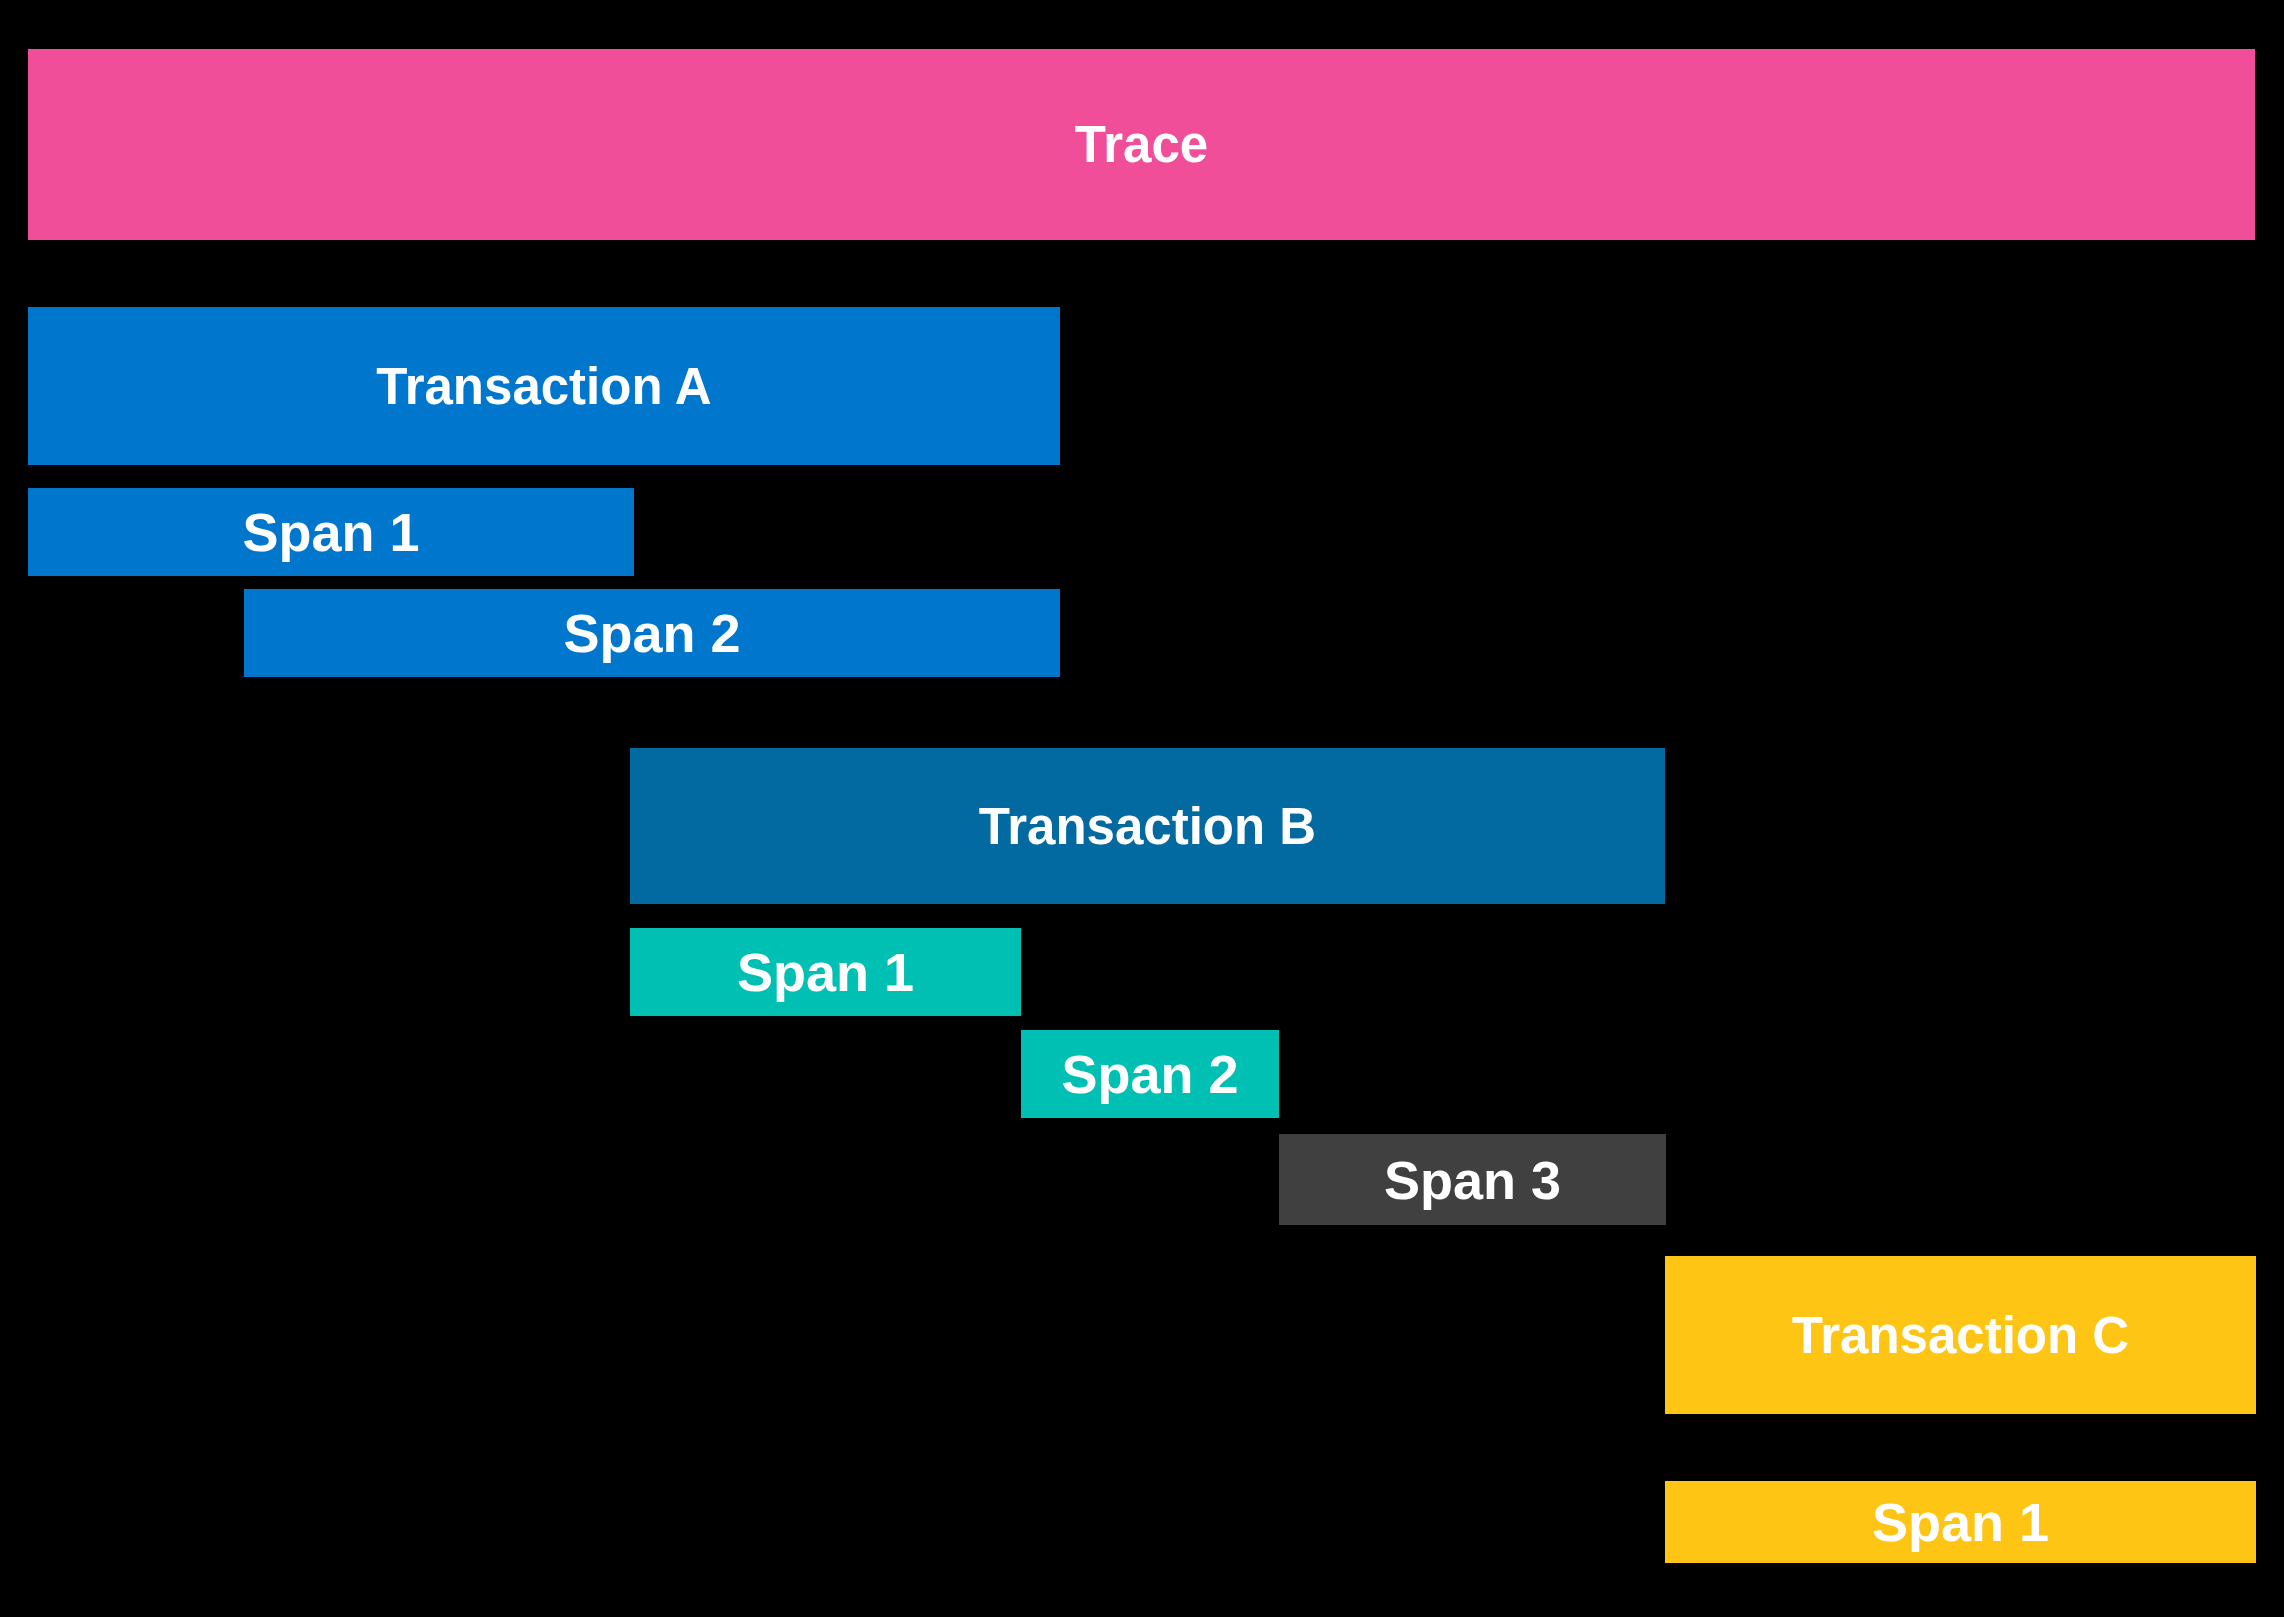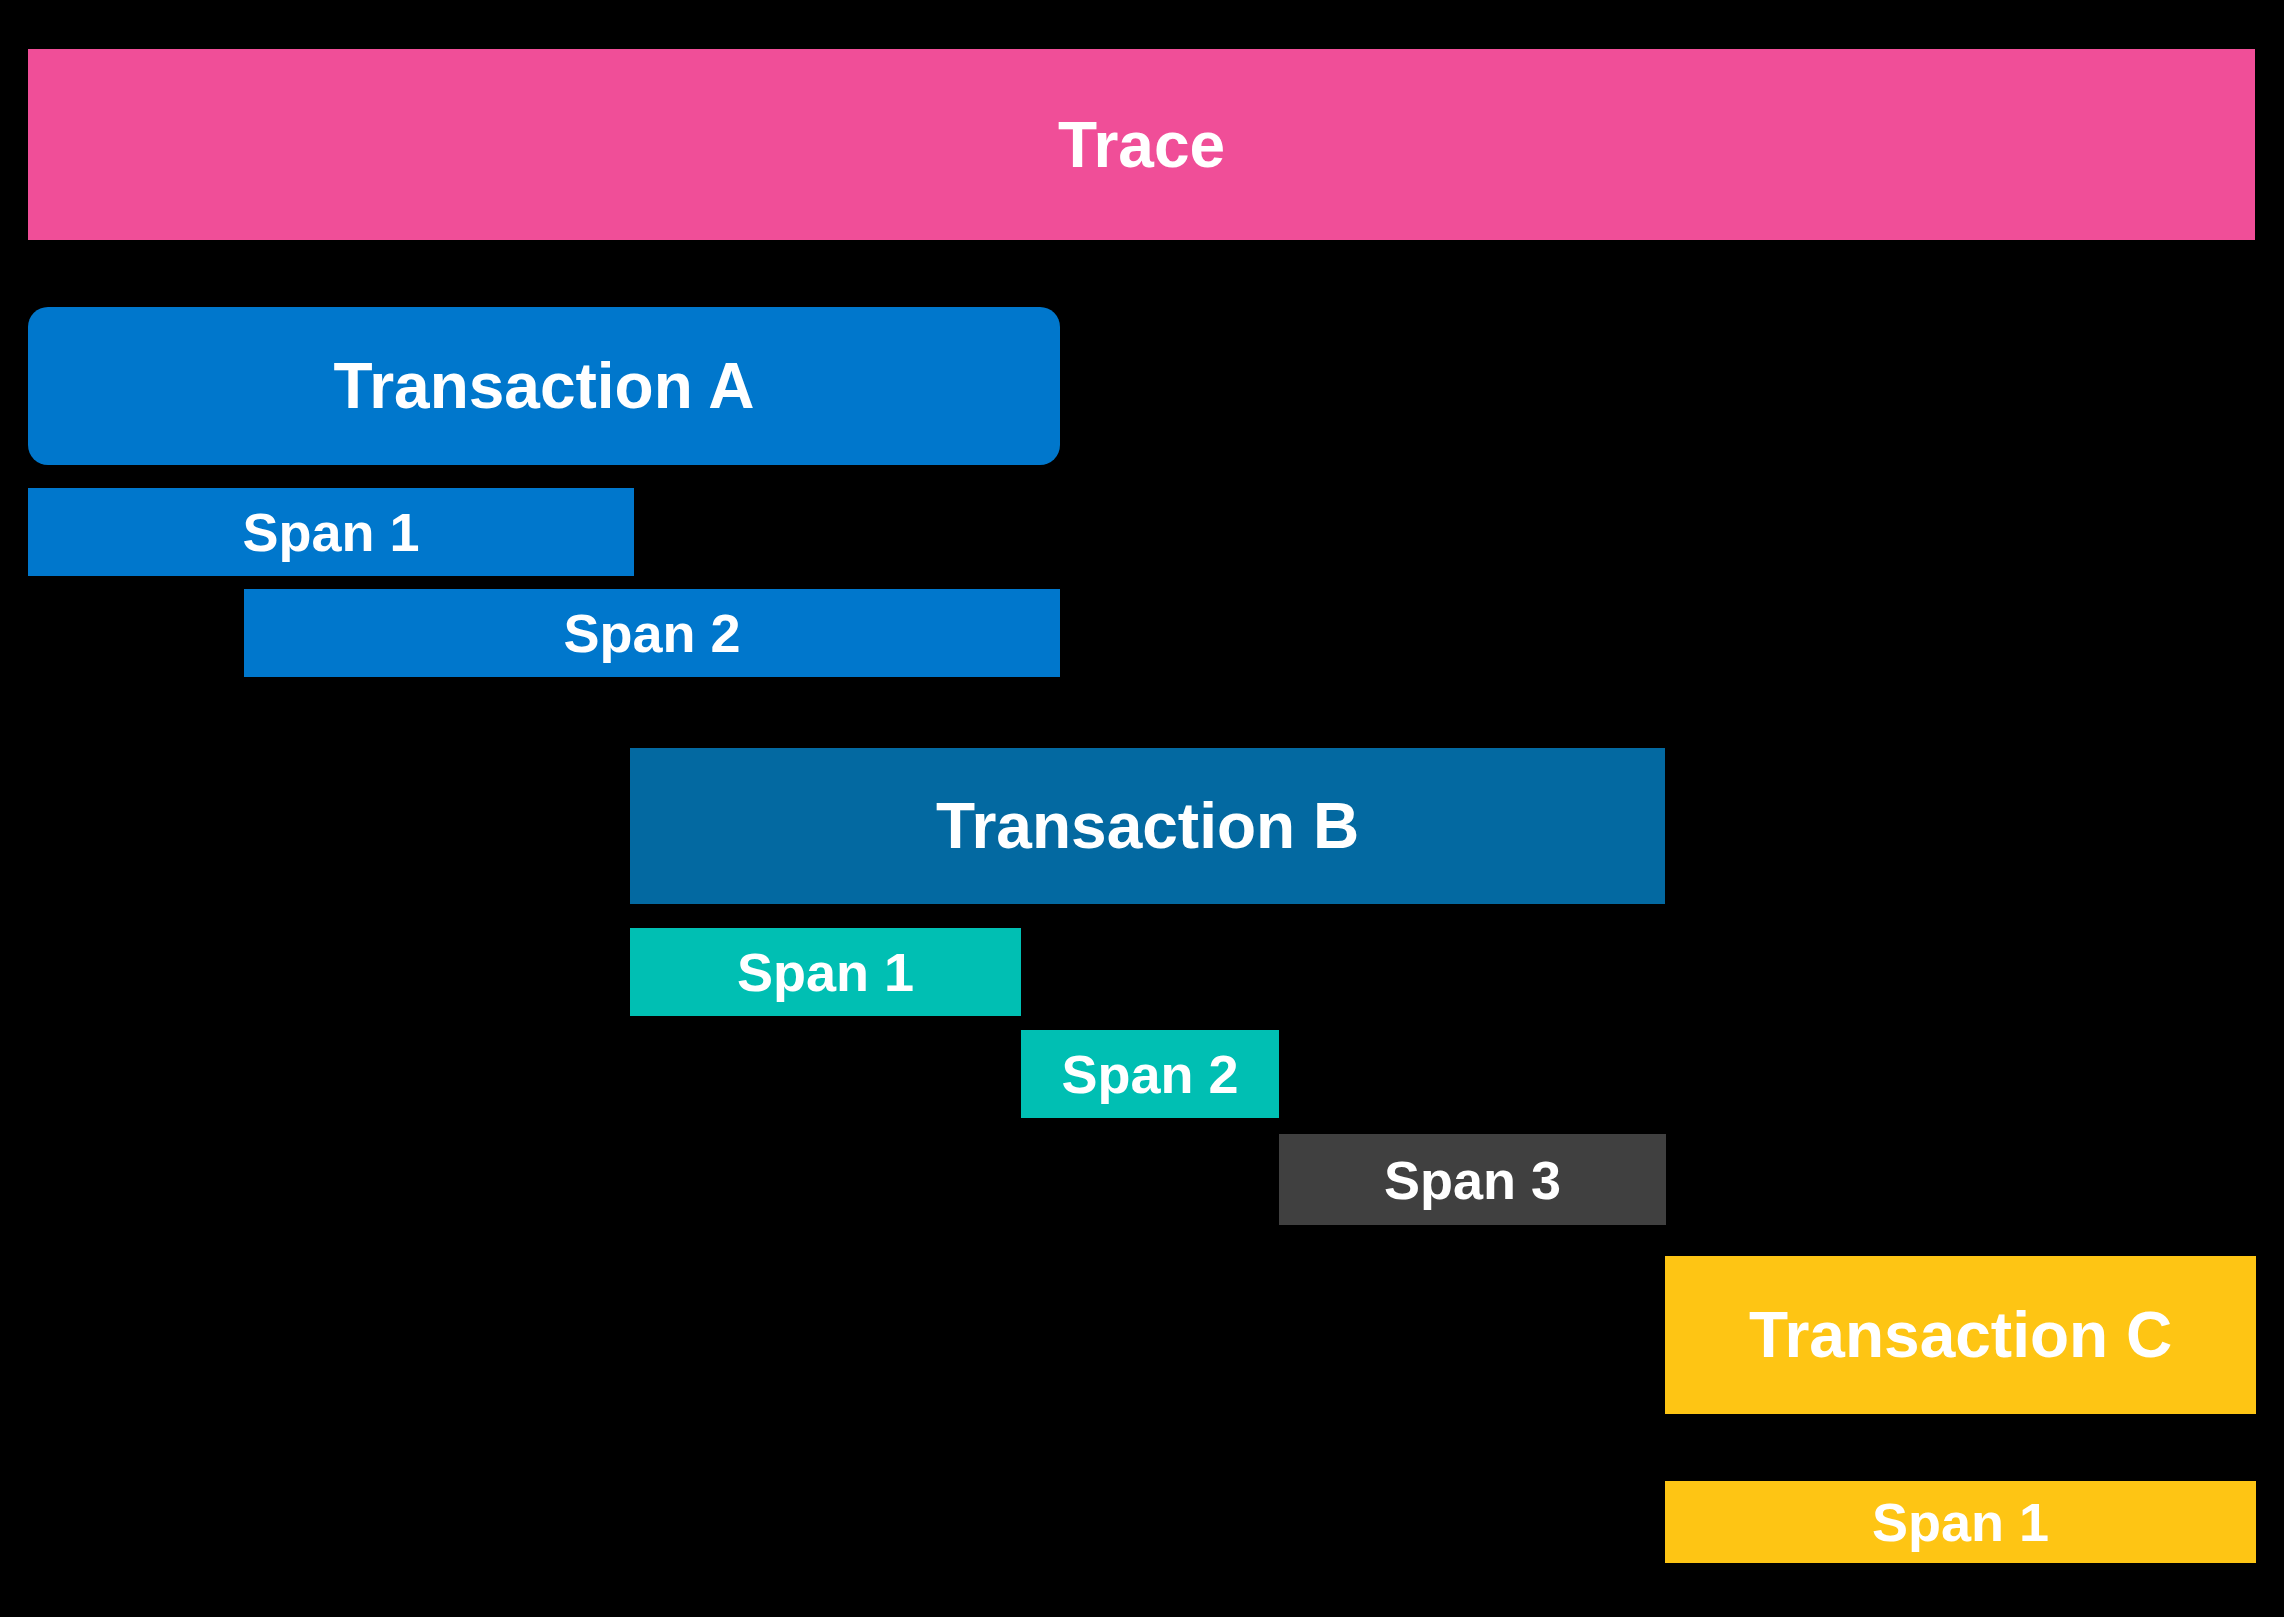--- a/index.html
+++ b/index.html
@@ -22,33 +22,33 @@
     display: flex;
     align-items: center;
     justify-content: center;
     box-sizing: border-box;
   }
   .bar .label {
     font-weight: 600;
     line-height: 1;
     white-space: nowrap;
   }
-  .bar--lg .label { font-size: 64px; }
+  .bar--lg .label { font-size: 51px; }
   .bar--sm .label { font-size: 54px; text-align: right; }
 </style>
 </head>
 <body style="width: 2284px; height: 1618px; background: rgb(0, 0, 0); color: rgb(255, 255, 255);">
 
 <div class="canvas">
 
   <div class="bar bar--lg" style="left: 28px; top: 49px; width: 2227px; height: 191px; background: rgb(240, 78, 152);">
     <span class="label">Trace</span>
   </div>
 
-  <div class="bar bar--lg" style="left: 28px; top: 307px; width: 1032px; height: 158px; background: rgb(0, 119, 204); border-radius: 20px;">
+  <div class="bar bar--lg" style="left: 28px; top: 307px; width: 1032px; height: 158px; background: rgb(0, 119, 204);">
     <span class="label">Transaction A</span>
   </div>
   <div class="bar bar--sm" style="left: 28px; top: 488px; width: 606px; height: 88px; background: rgb(0, 119, 204);">
     <span class="label">Span 1</span>
   </div>
   <div class="bar bar--sm" style="left: 244px; top: 589px; width: 816px; height: 88px; background: rgb(0, 119, 204);">
     <span class="label">Span 2</span>
   </div>
 
   <div class="bar bar--lg" style="left: 630px; top: 748px; width: 1035px; height: 156px; background: #0369a1;">

